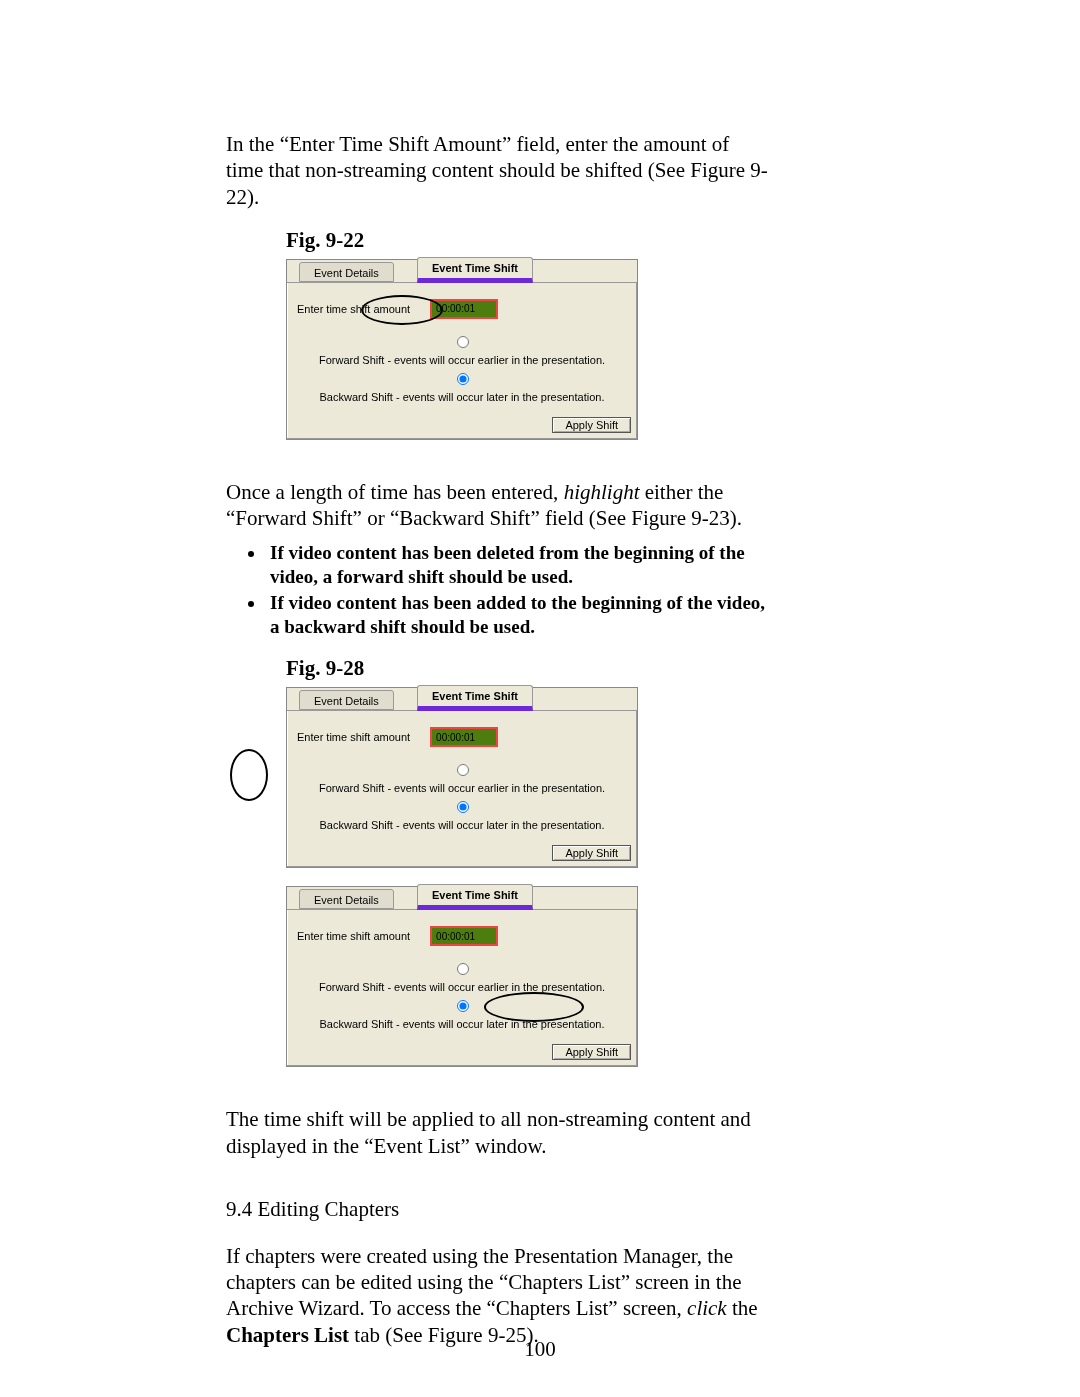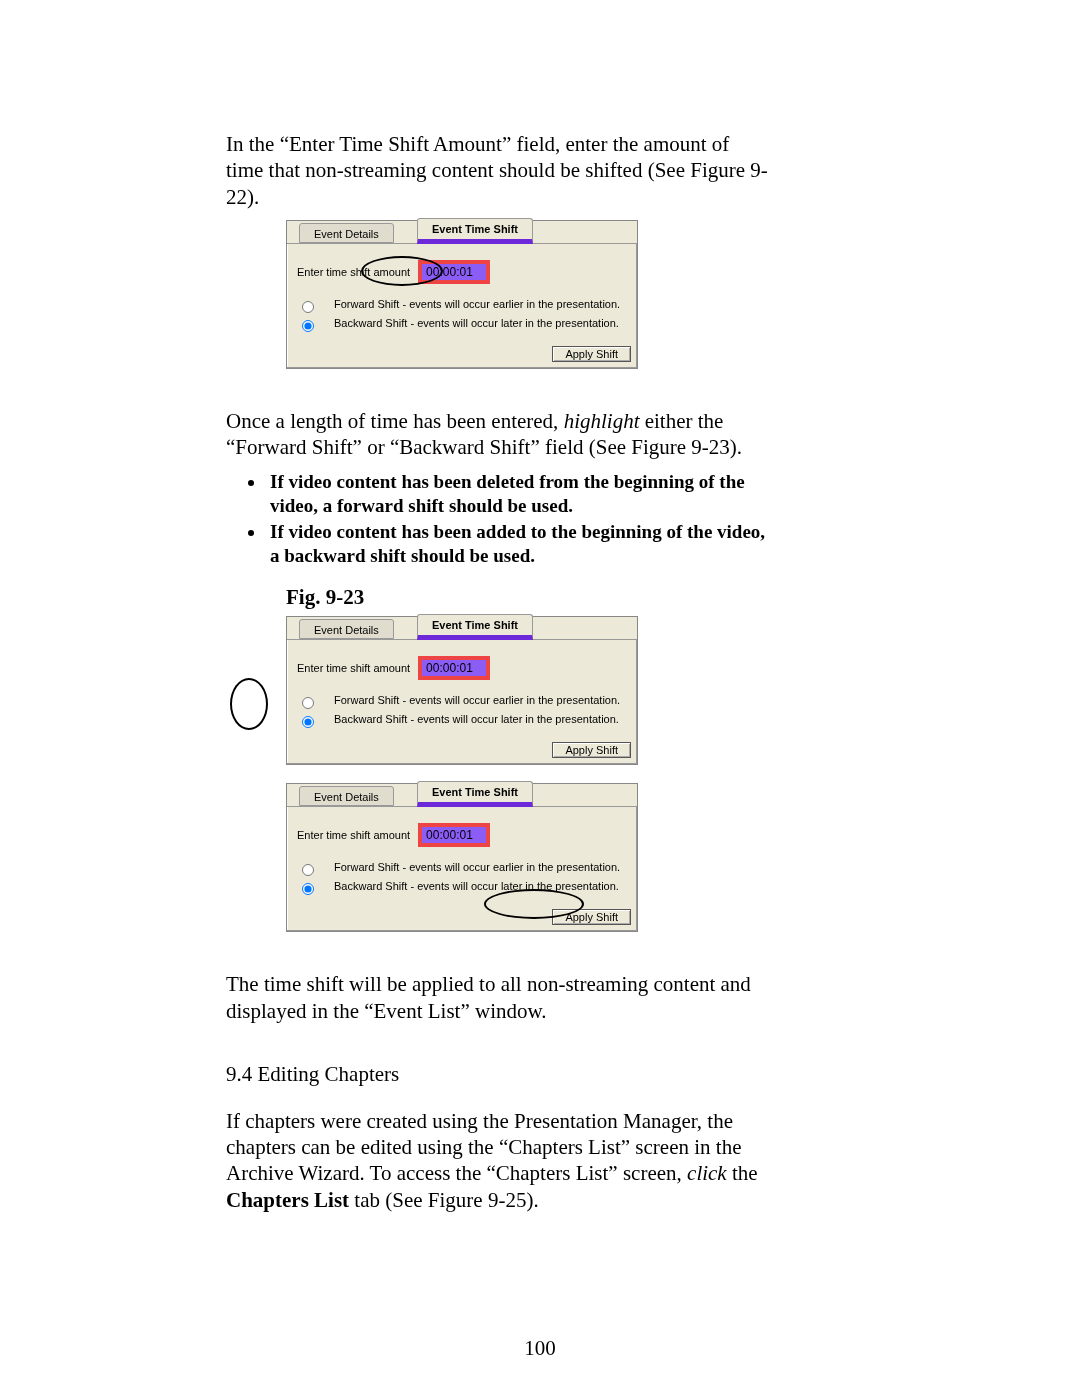--- a/index.html
+++ b/index.html
@@ -98,40 +98,42 @@
     font-weight: bold;
     z-index: 1;
     border-bottom: 5px solid #6d28d9;
   }
   .shot-body {
     padding: 16px 10px 6px 10px;
   }
   .field-row {
     display: flex;
     align-items: center;
-    gap: 8px;
+    gap: 20px;
     margin-bottom: 14px;
   }
   .field-label {
     font-size: 11px;
   }
   .win-input {
     width: 56px;
     height: 16px;
-    font-size: 12px;
-    border: 4px solid #ef4444;
-    background: #8b5cf6;
+    font-size: 10px;
+    border: 2px solid #ef4444;
+    background: #4d7c0f;
     padding: 0 4px;
     font-family: Tahoma, Arial, sans-serif;
   }
   .radio-row {
     display: flex;
-    gap: 17px;
+    align-items: center;
+    gap: 6px;
     font-size: 11px;
     margin-bottom: 4px;
+    flex-direction: column;
   }
   .win-radio {
     width: 12px;
     height: 12px;
   }
   .btn-row {
     display: flex;
     justify-content: flex-end;
     padding: 4px 6px 6px 6px;
   }
@@ -157,20 +159,21 @@
     display: inline-block;
   }
 </style>
 </head>
 <body>
 
 <div class="page">
 
   <p class="para">In the “Enter Time Shift Amount” field, enter the amount of time that non-streaming content should be shifted (See Figure 9-22).</p>
 
+  <div class="fig-label">Fig. 9-22</div>
 
   
   <div class="shot-wrap">
     <div class="shot">
       <div class="shot-tabs">
         <div class="shot-tab inactive">Event Details</div>
         <div class="shot-tab active">Event Time Shift</div>
       </div>
       <div class="shot-body">
         <div class="field-row">
@@ -194,21 +197,21 @@
   </div>
 
   <p class="para">
     <span>Once a length of time has been entered, </span><span class="italic">highlight</span><span> either the “Forward Shift” or “Backward Shift” field (See Figure 9-23).</span>
   </p>
   <ul class="bullets">
     <li>If video content has been deleted from the beginning of the video, a forward shift should be used.</li>
     <li>If video content has been added to the beginning of the video, a backward shift should be used.</li>
   </ul>
 
-  <div class="fig-label">Fig. 9-23</div>
+  <div class="fig-label">Fig. 9-28</div>
 
   
   <div class="shot-wrap">
     <div class="shot">
       <div class="shot-tabs">
         <div class="shot-tab inactive">Event Details</div>
         <div class="shot-tab active">Event Time Shift</div>
       </div>
       <div class="shot-body">
         <div class="field-row">

